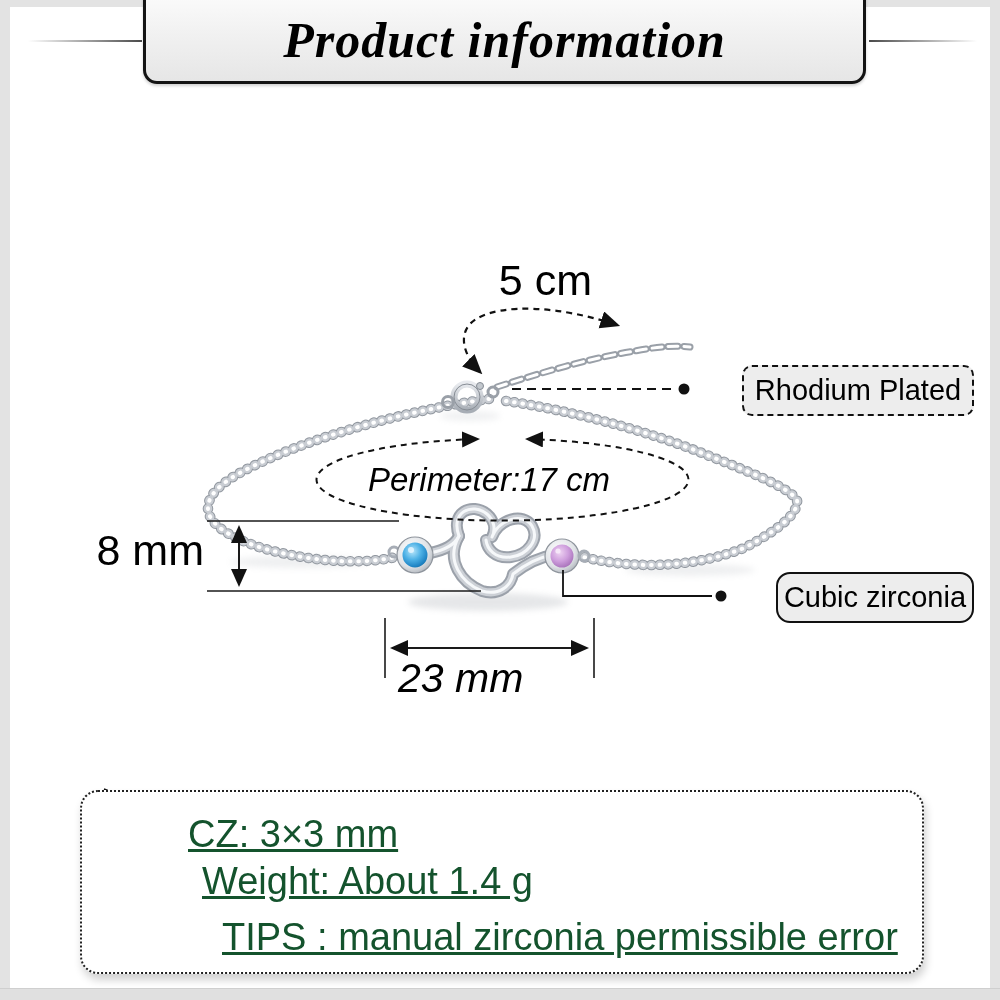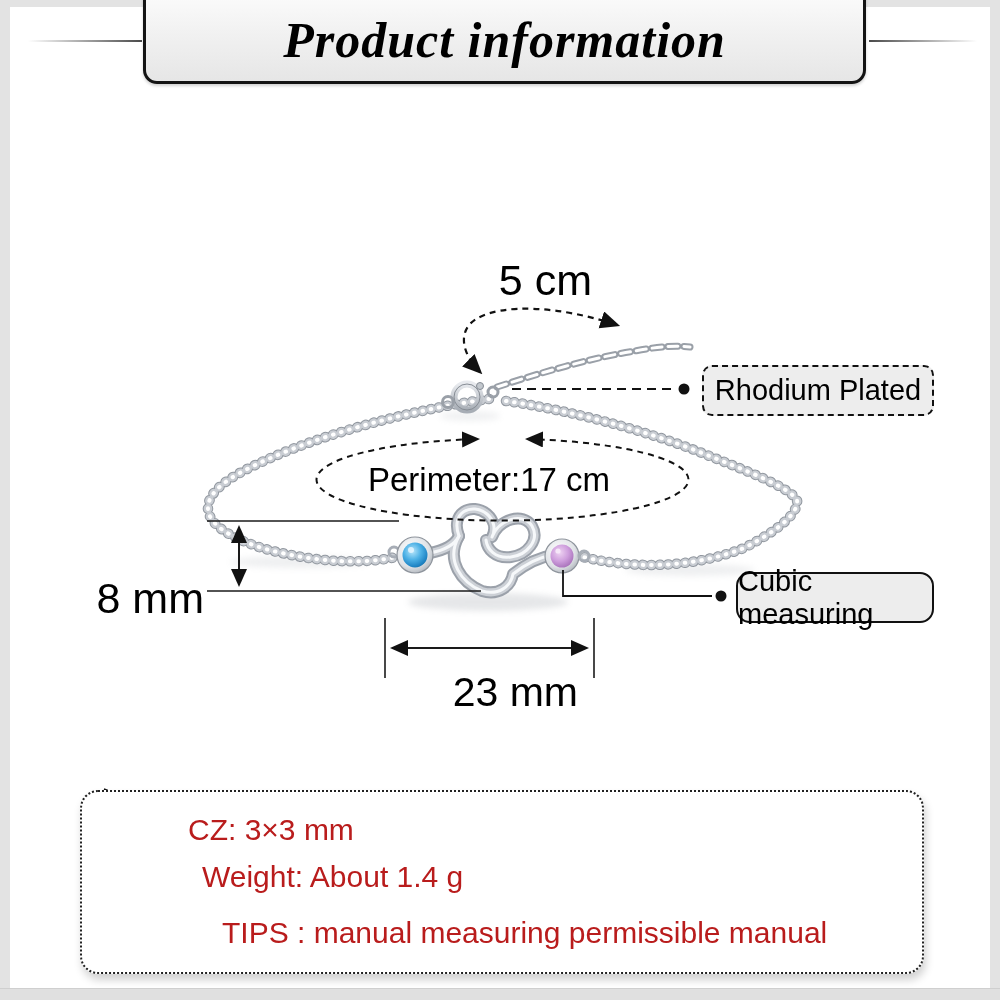--- a/index.html
+++ b/index.html
@@ -20,33 +20,33 @@
      box-shadow:0 2px 3px rgba(0,0,0,.18);}
   .title-text{font-family:"Liberation Serif",serif;font-weight:bold;font-style:italic;
      font-size:50px;letter-spacing:1px;padding-top:12px;color:#000;}
   .hairline{position:absolute;top:40px;height:2px;}
   .hairline.l{left:28px;width:114px;background:linear-gradient(90deg,rgba(120,120,120,0),#4a4a4a);}
   .hairline.r{left:869px;width:108px;background:linear-gradient(90deg,#4a4a4a,rgba(120,120,120,0));}
 
   
   .meas{position:absolute;color:#000;}
   .lbl-5cm{left:430px;top:256px;width:162px;text-align:right;font-size:43px;}
-  .lbl-8mm{left:88px;top:526px;width:116px;text-align:right;font-size:43px;margin-top:48px;}
-  .lbl-23mm{left:398px;top:669px;width:180px;text-align:right;font-size:41px;}
-  .lbl-perimeter{left:338px;top:461px;width:302px;text-align:center;font-size:33px;}
+  .lbl-8mm{left:88px;top:526px;width:116px;text-align:right;font-size:43px;}
+  .lbl-23mm{left:398px;top:655px;width:180px;text-align:left;font-size:41px;font-style:italic;}
+  .lbl-perimeter{left:338px;top:461px;width:302px;text-align:center;font-size:33px;font-style:italic;}
 
   .callout{position:absolute;background:#ededed;display:flex;align-items:center;justify-content:center;
-     font-size:29px;color:#000;}
+     font-size:29px;color:#000;margin-left:40px;}
   .callout.rhodium{left:702px;top:365px;width:228px;height:47px;border:2px dashed #111;border-radius:10px;}
   .callout.cubic{left:736px;top:572px;width:194px;height:47px;border:2px solid #111;border-radius:14px;}
 
   
   .spec-box{position:absolute;left:80px;top:790px;width:840px;height:180px;background:#fff;
      border:2px dotted #222;border-radius:18px;box-shadow:2px 6px 8px rgba(0,0,0,.18);}
-  .spec-line{position:absolute;font-size:30px;color:#b91c1c;white-space:nowrap;}
+  .spec-line{position:absolute;font-size:38px;color:#14532d;white-space:nowrap;text-decoration:underline;}
   .spec-line.s1{left:188px;top:813px;}
   .spec-line.s2{left:202px;top:860px;}
   .spec-line.s3{left:222px;top:916px;}
 
   svg{position:absolute;left:0;top:0;}
 </style>
 </head>
 <body>
 
 <div class="page">
@@ -193,21 +193,21 @@
 
   <div class="meas lbl-5cm">5 cm</div>
   <div class="meas lbl-8mm">8 mm</div>
   <div class="meas lbl-23mm">23 mm</div>
   <div class="meas lbl-perimeter">Perimeter:17 cm</div>
 
   <div class="callout rhodium">
     <span>Rhodium Plated</span>
   </div>
   <div class="callout cubic">
-    <span>Cubic measuring</span>
+    <span>Cubic zirconia</span>
   </div>
 
   <div class="spec-box"></div>
   <div class="spec-line s1">CZ: 3×3 mm</div>
   <div class="spec-line s2">Weight: About 1.4 g</div>
-  <div class="spec-line s3">TIPS : manual measuring permissible manual</div>
+  <div class="spec-line s3">TIPS : manual zirconia permissible error</div>
 
 </div>
 
 </body></html>

